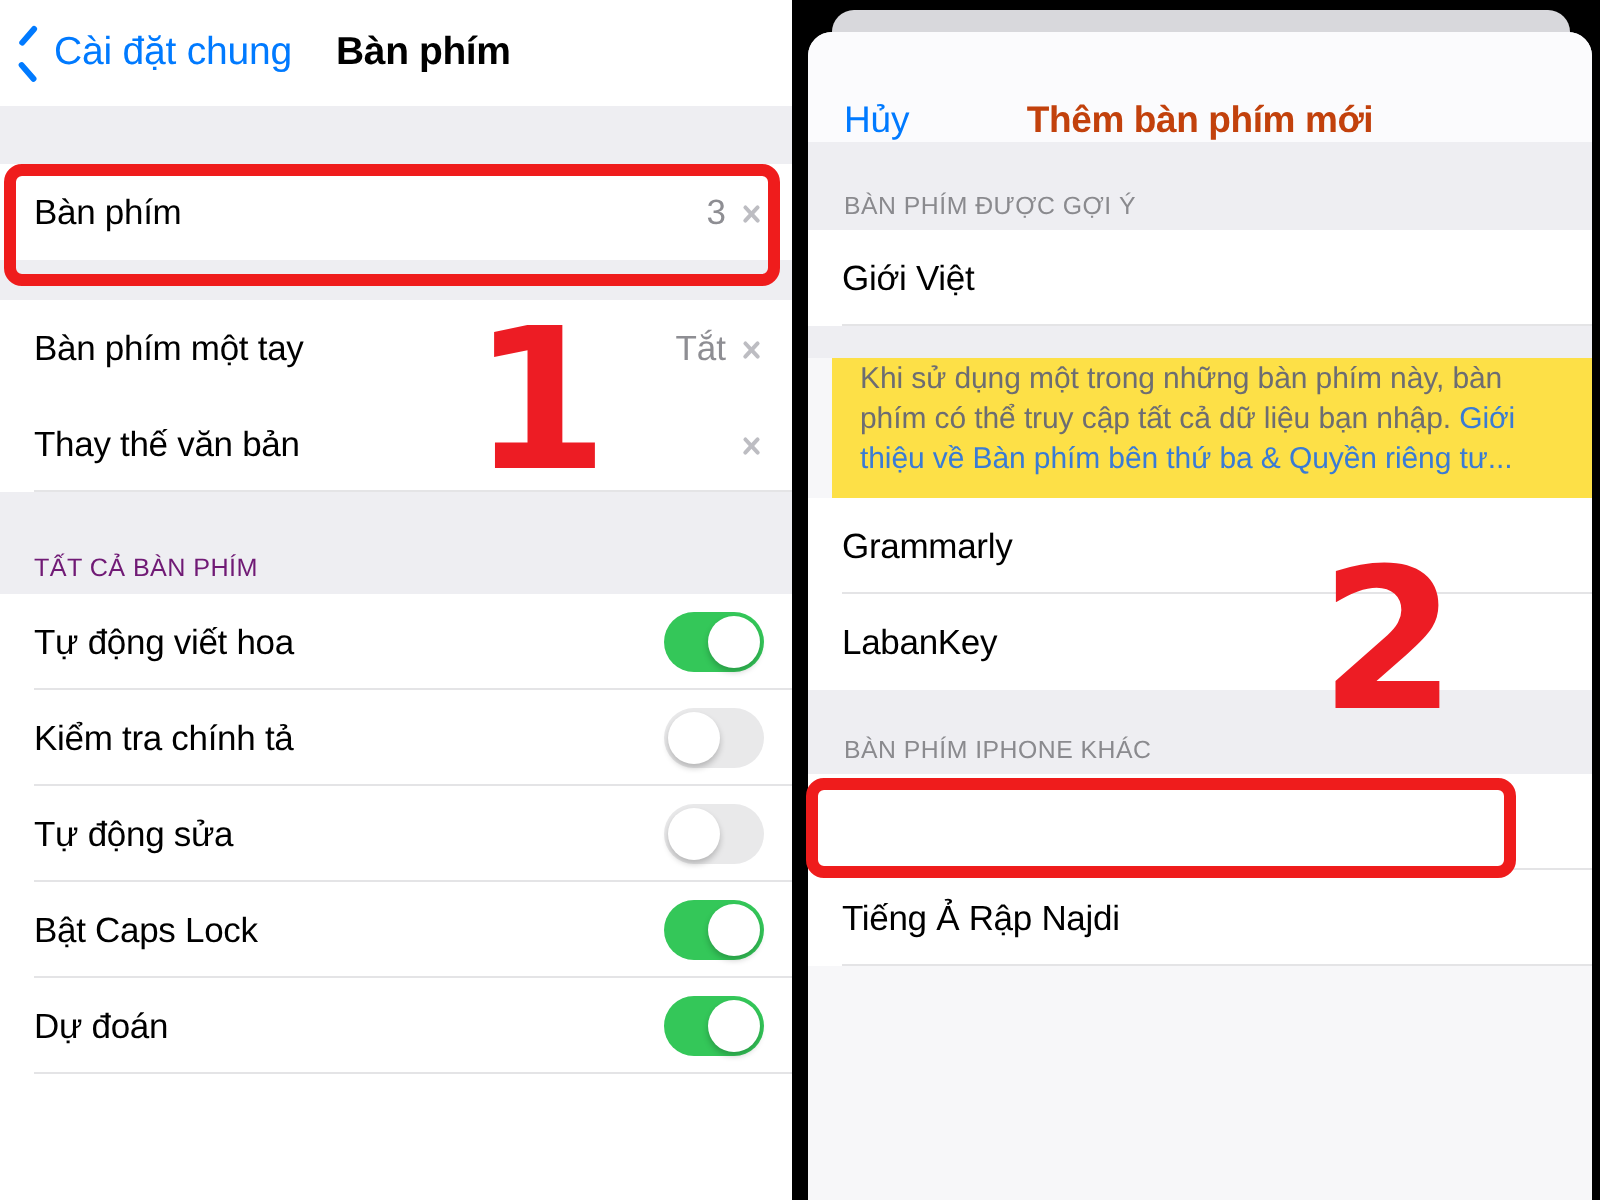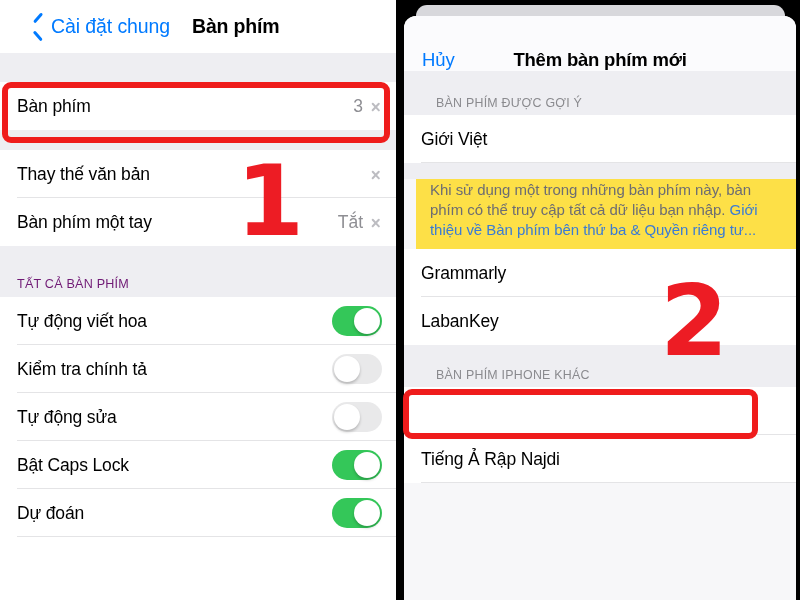--- a/index.html
+++ b/index.html
@@ -25,21 +25,20 @@
     height: 600px;
     background: #ffffff;
     overflow: hidden;
   }
   .nav-bar {
     position: relative;
     height: 53px;
     background: #ffffff;
     display: flex;
     align-items: center;
-    padding-left: 24px;
   }
   .nav-back {
     display: flex;
     align-items: center;
     margin-left: 9px;
     color: #007aff;
     font-size: 19.5px;
     letter-spacing: -0.1px;
     white-space: nowrap;
   }
@@ -202,31 +201,31 @@
     color: #007aff;
     font-size: 18.5px;
     letter-spacing: -0.1px;
   }
   .sheet-title {
     position: absolute;
     left: 0; right: 0;
     text-align: center;
     font-size: 18.5px;
     font-weight: bold;
-    color: #000000;
+    color: #c2410c;
     letter-spacing: -0.2px;
     pointer-events: none;
   }
   .r-grp-gap { background: #eeeef2; }
   .r-grp-header {
     background: #eeeef2;
     color: #8a8a8e;
     font-size: 12.4px;
     letter-spacing: 0.25px;
-    padding: 0 14px 5px 32px;
+    padding: 0 14px 5px 18px;
     display: flex;
     align-items: flex-end;
     box-sizing: border-box;
     white-space: nowrap;
   }
   .r-desc {
     background: #fde047;
     color: #6d6d72;
     font-size: 15px;
     line-height: 20px;
@@ -313,30 +312,30 @@
         <span class="spacer"></span>
         <span class="value">3</span>
         <span class="disc"></span>
       </div>
     </div>
 
     <div class="grp-gap" style="height:20px"></div>
 
     <div class="list-block">
       <div class="row">
-        <span class="label">Thay thế văn bản</span>
-        <span class="spacer"></span>
-        <span class="disc"></span>
-        <span class="sep"></span>
-      </div>
-      <div class="row">
         <span class="label">Bàn phím một tay</span>
         <span class="spacer"></span>
         <span class="value">Tắt</span>
         <span class="disc"></span>
+      </div>
+      <div class="row">
+        <span class="label">Thay thế văn bản</span>
+        <span class="spacer"></span>
+        <span class="disc"></span>
+        <span class="sep"></span>
       </div>
     </div>
 
     <div class="grp-gap" style="height:24px"></div>
     <div class="grp-header" style="height:27px">TẤT CẢ BÀN PHÍM</div>
 
     <div class="list-block">
       <div class="row">
         <span class="label">Tự động viết hoa</span>
         <span class="spacer"></span>

